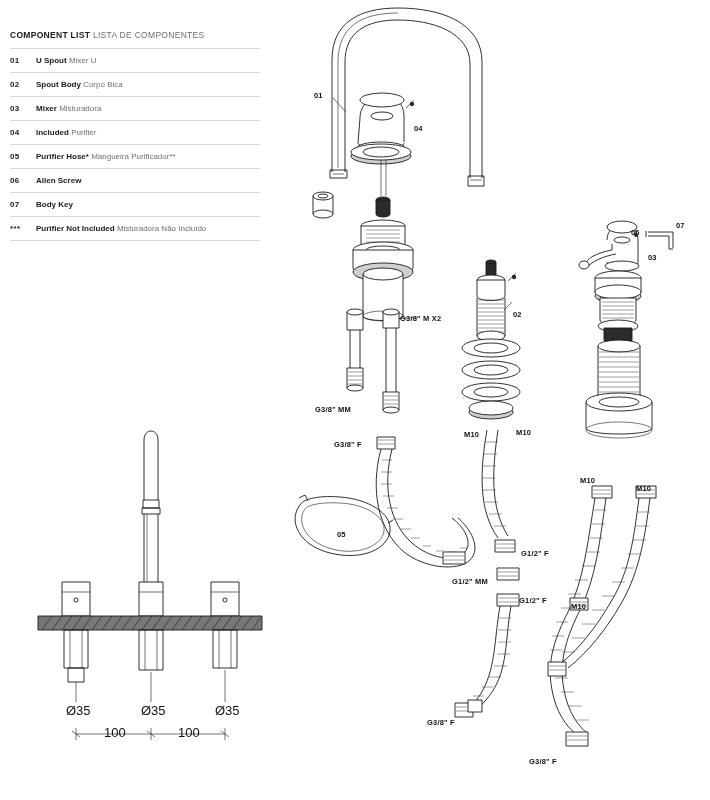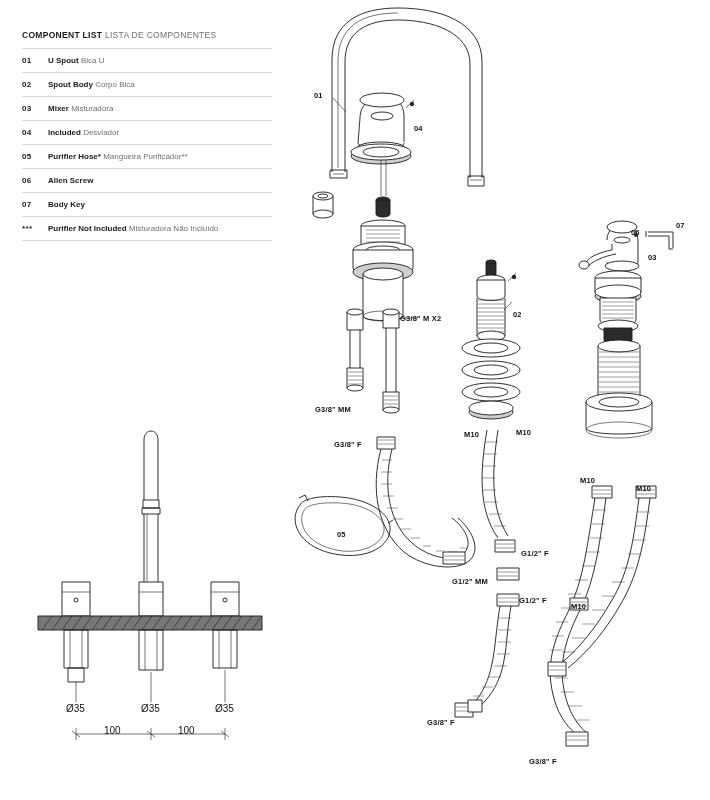--- a/index.html
+++ b/index.html
@@ -18,21 +18,21 @@
   .page {
     position: absolute;
     left: 0; top: 0;
     width: 710px;
     height: 800px;
   }
 
   
   .complist {
     position: absolute;
-    left: 22px;
+    left: 10px;
     top: 30px;
     width: 250px;
   }
   .complist-title {
     font-size: 8.5px;
     letter-spacing: 0.3px;
     padding-bottom: 8px;
   }
   .complist-title .b {
     font-weight: bold;
@@ -75,21 +75,21 @@
     font-weight: bold;
     color: #111;
     white-space: nowrap;
   }
   .lbl.thin {
     font-weight: bold;
     letter-spacing: 0.2px;
   }
   .dim {
     position: absolute;
-    font-size: 10px;
+    font-size: 13px;
     color: #111;
     white-space: nowrap;
   }
 
   svg.art {
     position: absolute;
     left: 0; top: 0;
     width: 710px;
     height: 800px;
     overflow: visible;
@@ -111,42 +111,42 @@
     <div class="complist-title">
       <span class="b">COMPONENT LIST</span>
       <span class="g">LISTA DE COMPONENTES</span>
     </div>
     <table>
       <tbody>
           <tr>
         <td class="num">01</td>
         <td class="nm">
           <span class="en">U Spout</span>
-          <span class="pt">Bica U</span>
+          <span class="pt">Mixer U</span>
         </td>
       </tr>
       <tr>
         <td class="num">02</td>
         <td class="nm">
           <span class="en">Spout Body</span>
           <span class="pt">Corpo Bica</span>
         </td>
       </tr>
       <tr>
         <td class="num">03</td>
         <td class="nm">
           <span class="en">Mixer</span>
           <span class="pt">Misturadora</span>
         </td>
       </tr>
       <tr>
         <td class="num">04</td>
         <td class="nm">
           <span class="en">Included</span>
-          <span class="pt">Desviador</span>
+          <span class="pt">Purifier</span>
         </td>
       </tr>
       <tr>
         <td class="num">05</td>
         <td class="nm">
           <span class="en">Purifier Hose*</span>
           <span class="pt">Mangueira Purificador**</span>
         </td>
       </tr>
       <tr>

